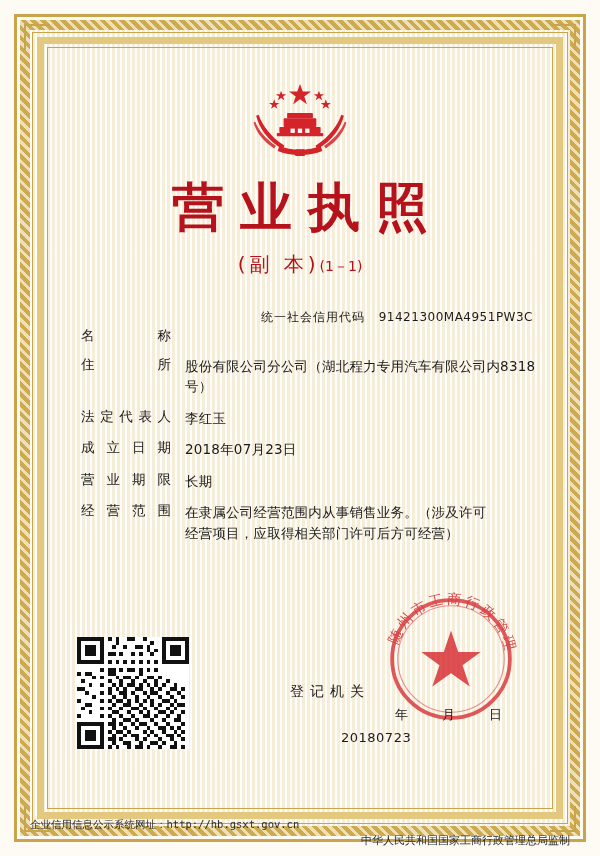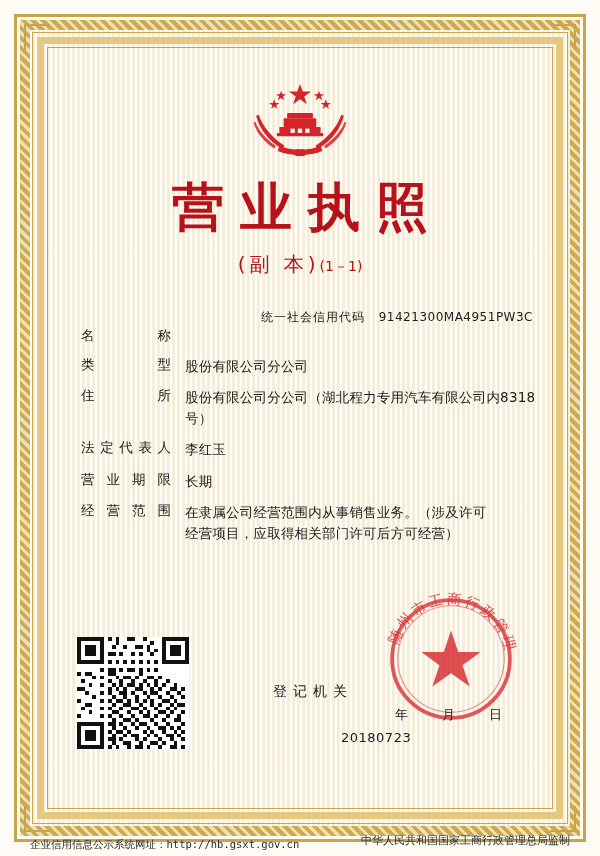--- a/index.html
+++ b/index.html
@@ -193,21 +193,21 @@
     position: absolute;
     left: 22px;
     bottom: 52px;
     width: 112px;
     height: 112px;
   }
 
   
   .reg-authority {
     position: absolute;
-    left: 218px;
+    left: 235px;
     bottom: 100px;
     font-size: 14px;
     letter-spacing: 6px;
     color: #1b1b1b;
     font-family: "DejaVu Sans", sans-serif;
   }
 
   
   .date-line {
     position: absolute;
@@ -238,21 +238,21 @@
     bottom: 66px;
     width: 152px;
     height: 152px;
     opacity: 0.88;
   }
 
   
   .footer-left {
     position: absolute;
     left: 30px;
-    bottom: 4px;
+    bottom: 24px;
     font-size: 10.5px;
     color: #2b2b2b;
     font-family: "DejaVu Sans", sans-serif;
     white-space: nowrap;
   }
   .footer-left .url { font-family: "DejaVu Sans Mono", monospace; }
   .footer-right {
     position: absolute;
     right: 30px;
     bottom: 8px;
@@ -319,36 +319,36 @@
       <span class="label">统一社会信用代码</span>
       <span class="value">91421300MA4951PW3C</span>
     </div>
 
     <div class="fields">
 
       <div class="field-row">
         <div class="field-label">名称</div>
       </div>
 
-      <div class="field-row">
-        <div class="field-label">类型</div>
-        <div class="field-value">股份有限公司分公司</div>
-      </div>
 
       <div class="field-row">
         <div class="field-label">住所</div>
         <div class="field-value">股份有限公司分公司（湖北程力专用汽车有限公司内8318号）</div>
       </div>
 
       <div class="field-row">
         <div class="field-label">法定代表人</div>
         <div class="field-value">李红玉</div>
       </div>
 
 
+      <div class="field-row">
+        <div class="field-label">成立日期</div>
+        <div class="field-value">2018年07月23日</div>
+      </div>
 
       <div class="field-row">
         <div class="field-label">营业期限</div>
         <div class="field-value">长期</div>
       </div>
 
       <div class="field-row">
         <div class="field-label">经营范围</div>
         <div class="field-value">
           <span>在隶属公司经营范围内从事销售业务。（涉及许可</span>

